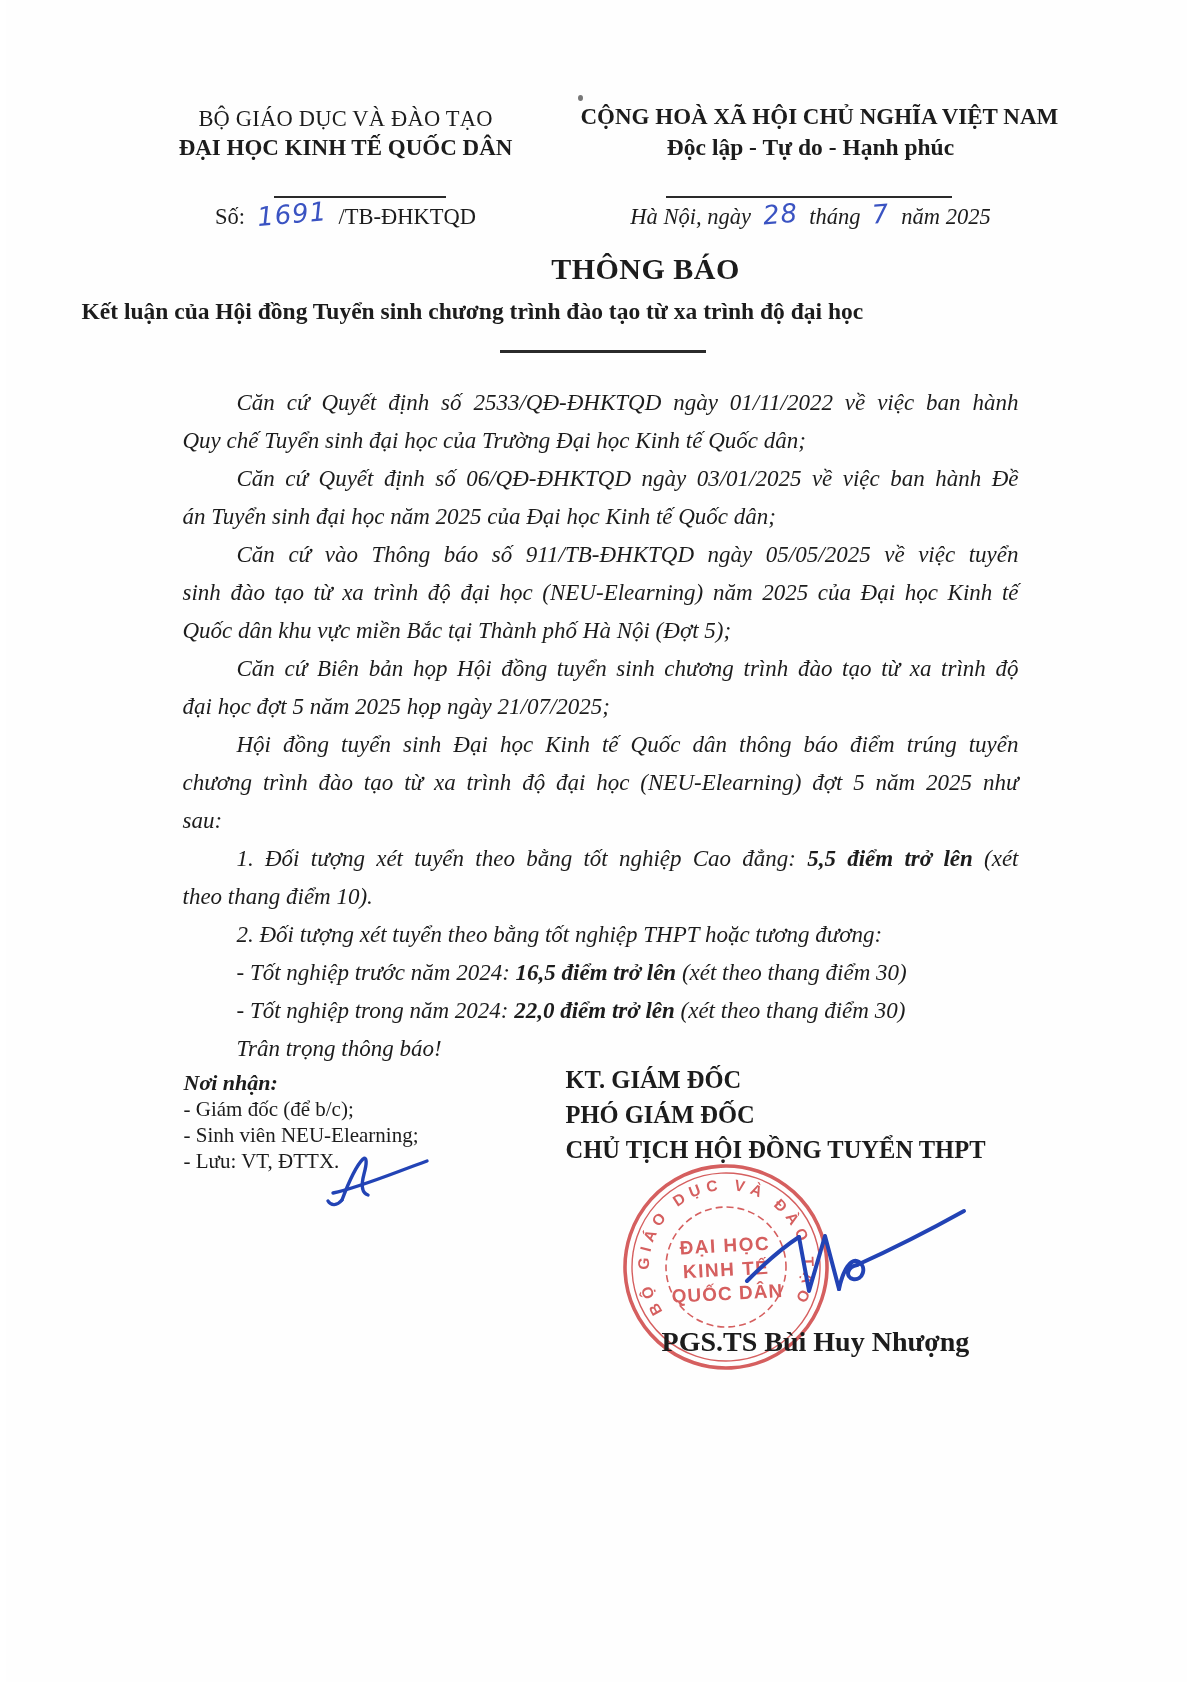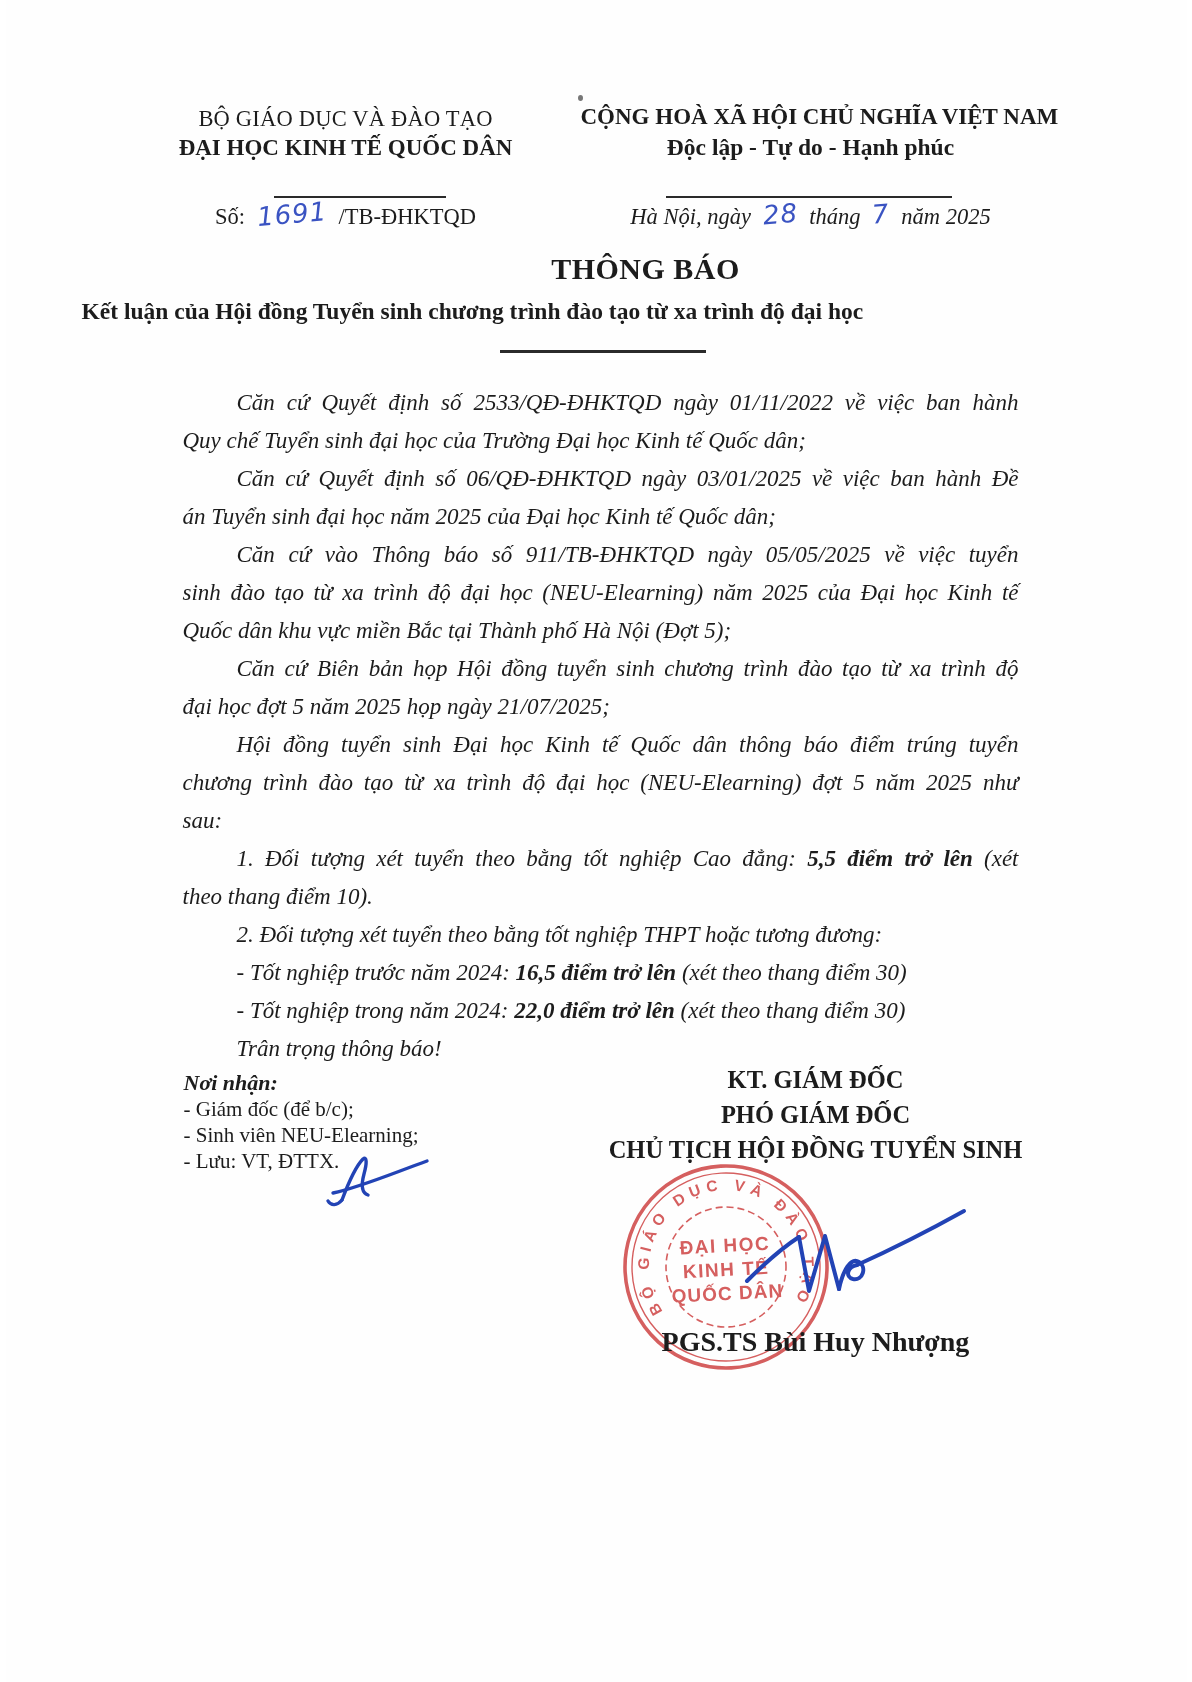--- a/index.html
+++ b/index.html
@@ -42,21 +42,21 @@
   .body-text{position:absolute;left:177px;top:384px;width:836px;}
   .bline{font-size:23px;line-height:38px;height:38px;white-space:normal;text-align:left;font-style:italic;}
   .bline.fill{text-align:justify;text-align-last:justify;}
   .bline.ind{padding-left:54px;}
   .bline .bold{font-weight:bold;}
   
   .recipients{position:absolute;left:178px;top:1070px;width:330px;}
   .recipients .label{font-size:22px;font-weight:bold;font-style:italic;}
   .recipients .item{font-size:21px;line-height:26px;}
   
-  .sig-block{position:absolute;left:560px;top:1062px;width:500px;text-align:center;font-weight:bold;}
+  .sig-block{position:absolute;left:560px;top:1062px;width:500px;font-weight:bold;}
   .sig-block .s1{font-size:24.5px;line-height:35px;}
   .sig-block .s2{font-size:24.5px;line-height:35px;}
   .sig-block .s3{font-size:24.5px;line-height:35px;}
   .signer{position:absolute;left:590px;top:1326px;width:440px;text-align:center;font-size:28px;font-weight:bold;}
   
   .stamp{position:absolute;left:614px;top:1160px;opacity:.88;transform:rotate(-3deg);}
   
   .ink{position:absolute;left:0;top:0;pointer-events:none;}
 </style>
 </head>
@@ -118,21 +118,21 @@
   <div class="recipients">
     <div class="label">Nơi nhận:</div>
     <div class="item">- Giám đốc (để b/c);</div>
     <div class="item">- Sinh viên NEU-Elearning;</div>
     <div class="item">- Lưu: VT, ĐTTX.</div>
   </div>
 
   <div class="sig-block">
     <div class="s1">KT. GIÁM ĐỐC</div>
     <div class="s2">PHÓ GIÁM ĐỐC</div>
-    <div class="s3">CHỦ TỊCH HỘI ĐỒNG TUYỂN SINH</div>
+    <div class="s3">CHỦ TỊCH HỘI ĐỒNG TUYỂN THPT</div>
   </div>
 
   <svg class="stamp" width="212" height="214" viewBox="0 0 212 214">
     <circle cx="106" cy="107" r="101" fill="none" stroke="#d04a4a" stroke-width="3.6"></circle>
     <circle cx="106" cy="107" r="94" fill="none" stroke="#d04a4a" stroke-width="1.4"></circle>
     <circle cx="106" cy="107" r="60" fill="none" stroke="#d04a4a" stroke-width="1.6" stroke-dasharray="7 4"></circle>
     <path id="ringPath" fill="none" d="M 67.5 173.7 A 77 77 0 1 1 144.5 173.7"></path>
     <text font-family="Liberation Sans, DejaVu Sans, sans-serif" font-size="15.5" font-weight="bold" fill="#d04a4a" letter-spacing="5.5">
       <textPath href="#ringPath" startOffset="50%" text-anchor="middle">BỘ GIÁO DỤC VÀ ĐÀO TẠO</textPath>
     </text>

